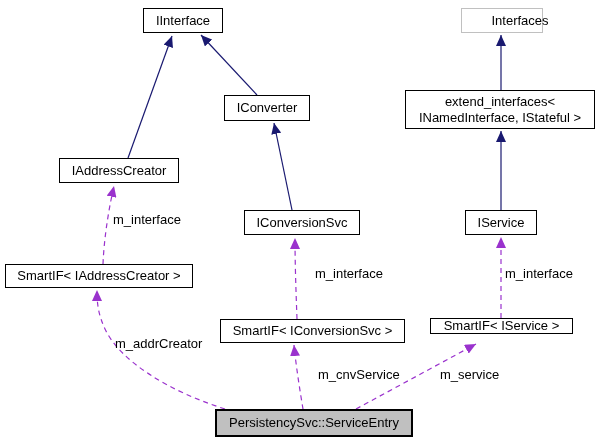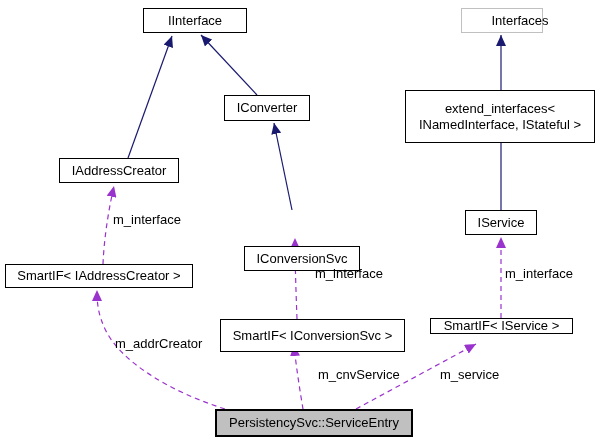--- a/index.html
+++ b/index.html
@@ -66,54 +66,54 @@
     <path d="M501,210 L501,131" marker-end="url(#arrow-inh)" stroke="#191970"></path>
 
     <path class="dashed" d="M103,264 C104,240 108,212 114,186" marker-end="url(#arrow-use)" stroke="#9a32cd"></path>
     <path class="dashed" d="M297,319 C296,292 295,264 295,238" marker-end="url(#arrow-use)" stroke="#9a32cd"></path>
     <path class="dashed" d="M501,318 L501,237" marker-end="url(#arrow-use)" stroke="#9a32cd"></path>
     <path class="dashed" d="M225,409 C168,391 120,361 105,329 C98,314 97,303 97,290" marker-end="url(#arrow-use)" stroke="#9a32cd"></path>
     <path class="dashed" d="M303,409 C300,391 296,366 294,345" marker-end="url(#arrow-use)" stroke="#9a32cd"></path>
     <path class="dashed" d="M356,409 L476,344" marker-end="url(#arrow-use)" stroke="#9a32cd"></path>
   </svg>
 
-  <div class="node" style="left:143px; top:8px; width:104px; height:25px;">
+  <div class="node" style="left:143px; top:8px; width:80px; height:25px;">
     <span>IInterface</span>
   </div>
 
   <div class="node node-external" style="left:461px; top:8px; width:82px; height:25px;padding-left:36px;">
     <span>Interfaces</span>
   </div>
 
   <div class="node" style="left:224px; top:95px; width:86px; height:26px;text-align:right;">
     <span>IConverter</span>
   </div>
 
-  <div class="node" style="left:405px; top:90px; width:190px; height:53px;">
+  <div class="node" style="left:405px; top:90px; width:190px; height:39px;">
     <span>extend_interfaces&lt;</span>
     <span>INamedInterface, IStateful &gt;</span>
   </div>
 
   <div class="node" style="left:59px; top:158px; width:120px; height:25px;justify-content:center;">
     <span>IAddressCreator</span>
   </div>
 
-  <div class="node" style="left:244px; top:210px; width:116px; height:25px;margin-top:36px;">
+  <div class="node" style="left:244px; top:210px; width:116px; height:25px;">
     <span>IConversionSvc</span>
   </div>
 
   <div class="node" style="left:465px; top:210px; width:72px; height:25px;">
     <span>IService</span>
   </div>
 
   <div class="node" style="left:5px; top:264px; width:188px; height:24px;">
     <span>SmartIF&lt; IAddressCreator &gt;</span>
   </div>
 
-  <div class="node" style="left:220px; top:319px; width:185px; height:33px;">
+  <div class="node" style="left:220px; top:319px; width:185px; height:24px;">
     <span>SmartIF&lt; IConversionSvc &gt;</span>
   </div>
 
   <div class="node" style="left:430px; top:318px; width:143px; height:16px;">
     <span>SmartIF&lt; IService &gt;</span>
   </div>
 
   <div class="node node-focus" style="left:215px; top:409px; width:198px; height:28px;">
     <span>PersistencySvc::ServiceEntry</span>
   </div>

